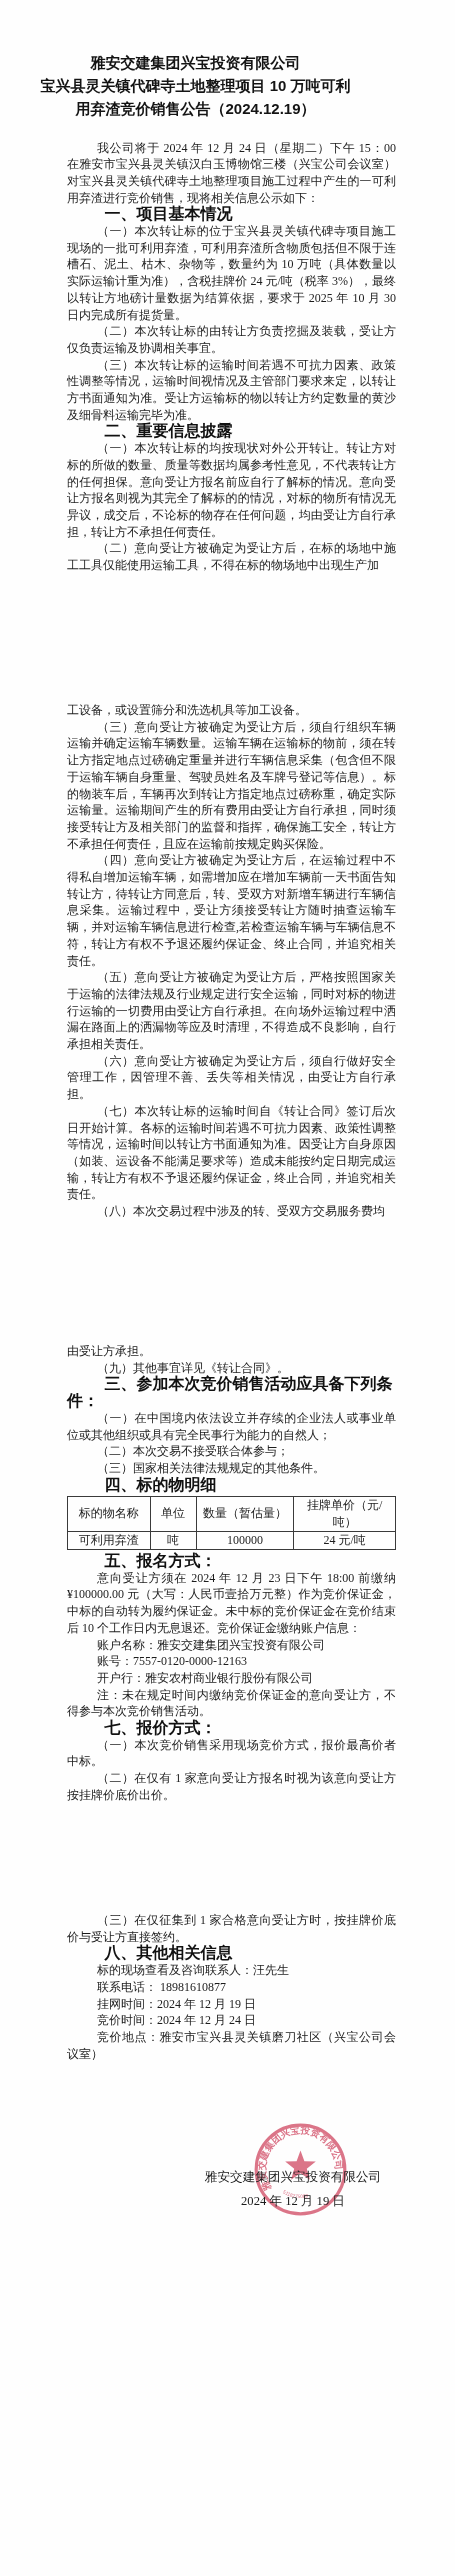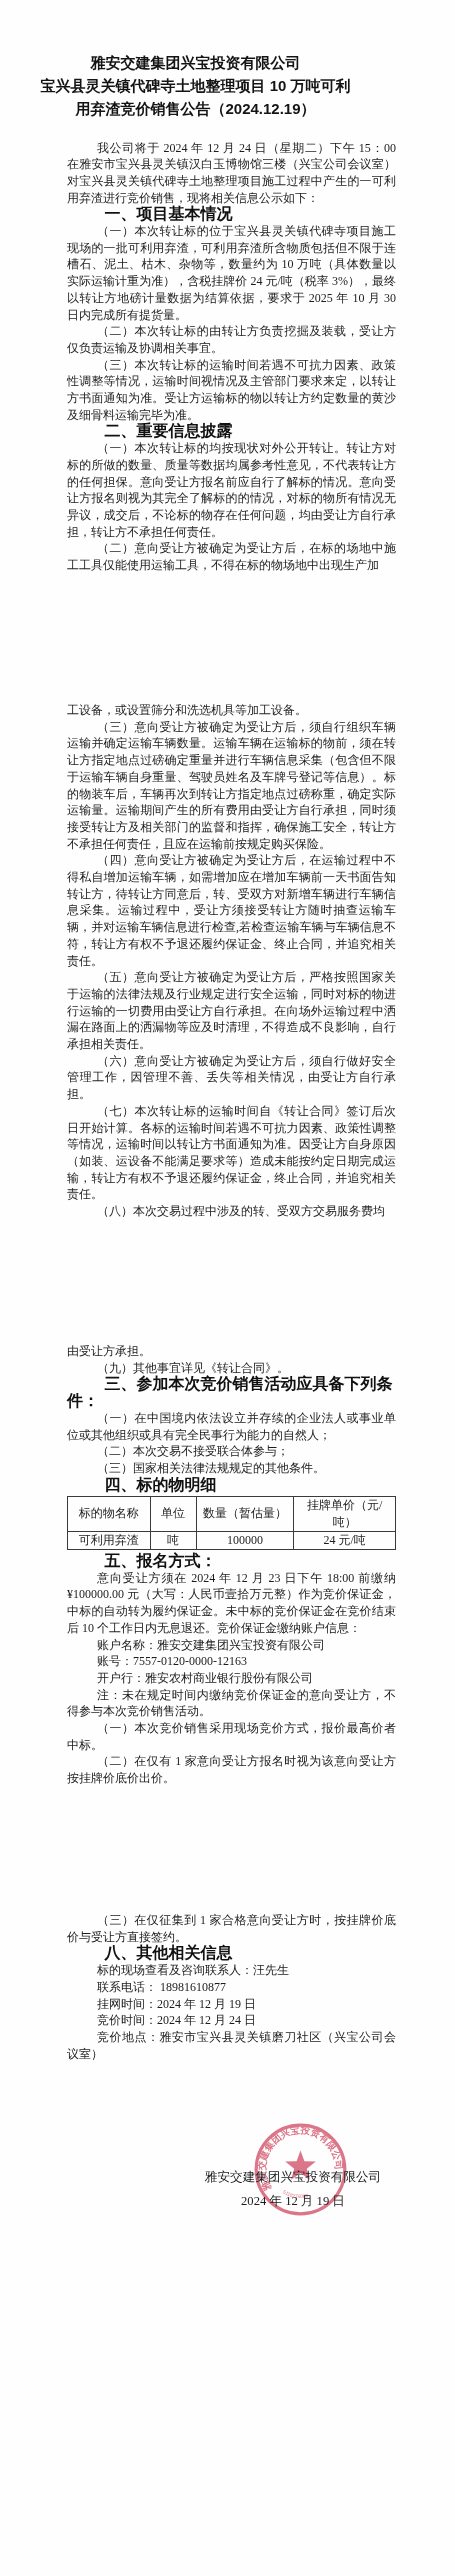--- a/index.html
+++ b/index.html
@@ -149,20 +149,21 @@
         </tr>
       </tbody>
         </table>
 
       <p class="h">五、报名方式：</p>
       <p class="t">意向受让方须在 2024 年 12 月 23 日下午 18:00 前缴纳 ¥100000.00 元（大写：人民币壹拾万元整）作为竞价保证金，中标的自动转为履约保证金。未中标的竞价保证金在竞价结束后 10 个工作日内无息退还。竞价保证金缴纳账户信息：</p>
       <p class="t mt4">账户名称：雅安交建集团兴宝投资有限公司</p>
       <p class="t mt4">账号：7557-0120-0000-12163</p>
       <p class="t mt4">开户行：雅安农村商业银行股份有限公司</p>
       <p class="t mt4">注：未在规定时间内缴纳竞价保证金的意向受让方，不得参与本次竞价销售活动。</p>
+      <p class="h">七、报价方式：</p>
       <p class="t">（一）本次竞价销售采用现场竞价方式，报价最高价者中标。</p>
       <p class="t">（二）在仅有 1 家意向受让方报名时视为该意向受让方按挂牌价底价出价。</p>
     </div>
   </div>
 
   <div class="page" style="top:1912px; height:584px;">
     <div class="content">
       <p class="t">（三）在仅征集到 1 家合格意向受让方时，按挂牌价底价与受让方直接签约。</p>
       <p class="h mt4">八、其他相关信息</p>
       <p class="t mt4">标的现场查看及咨询联系人：汪先生</p>

